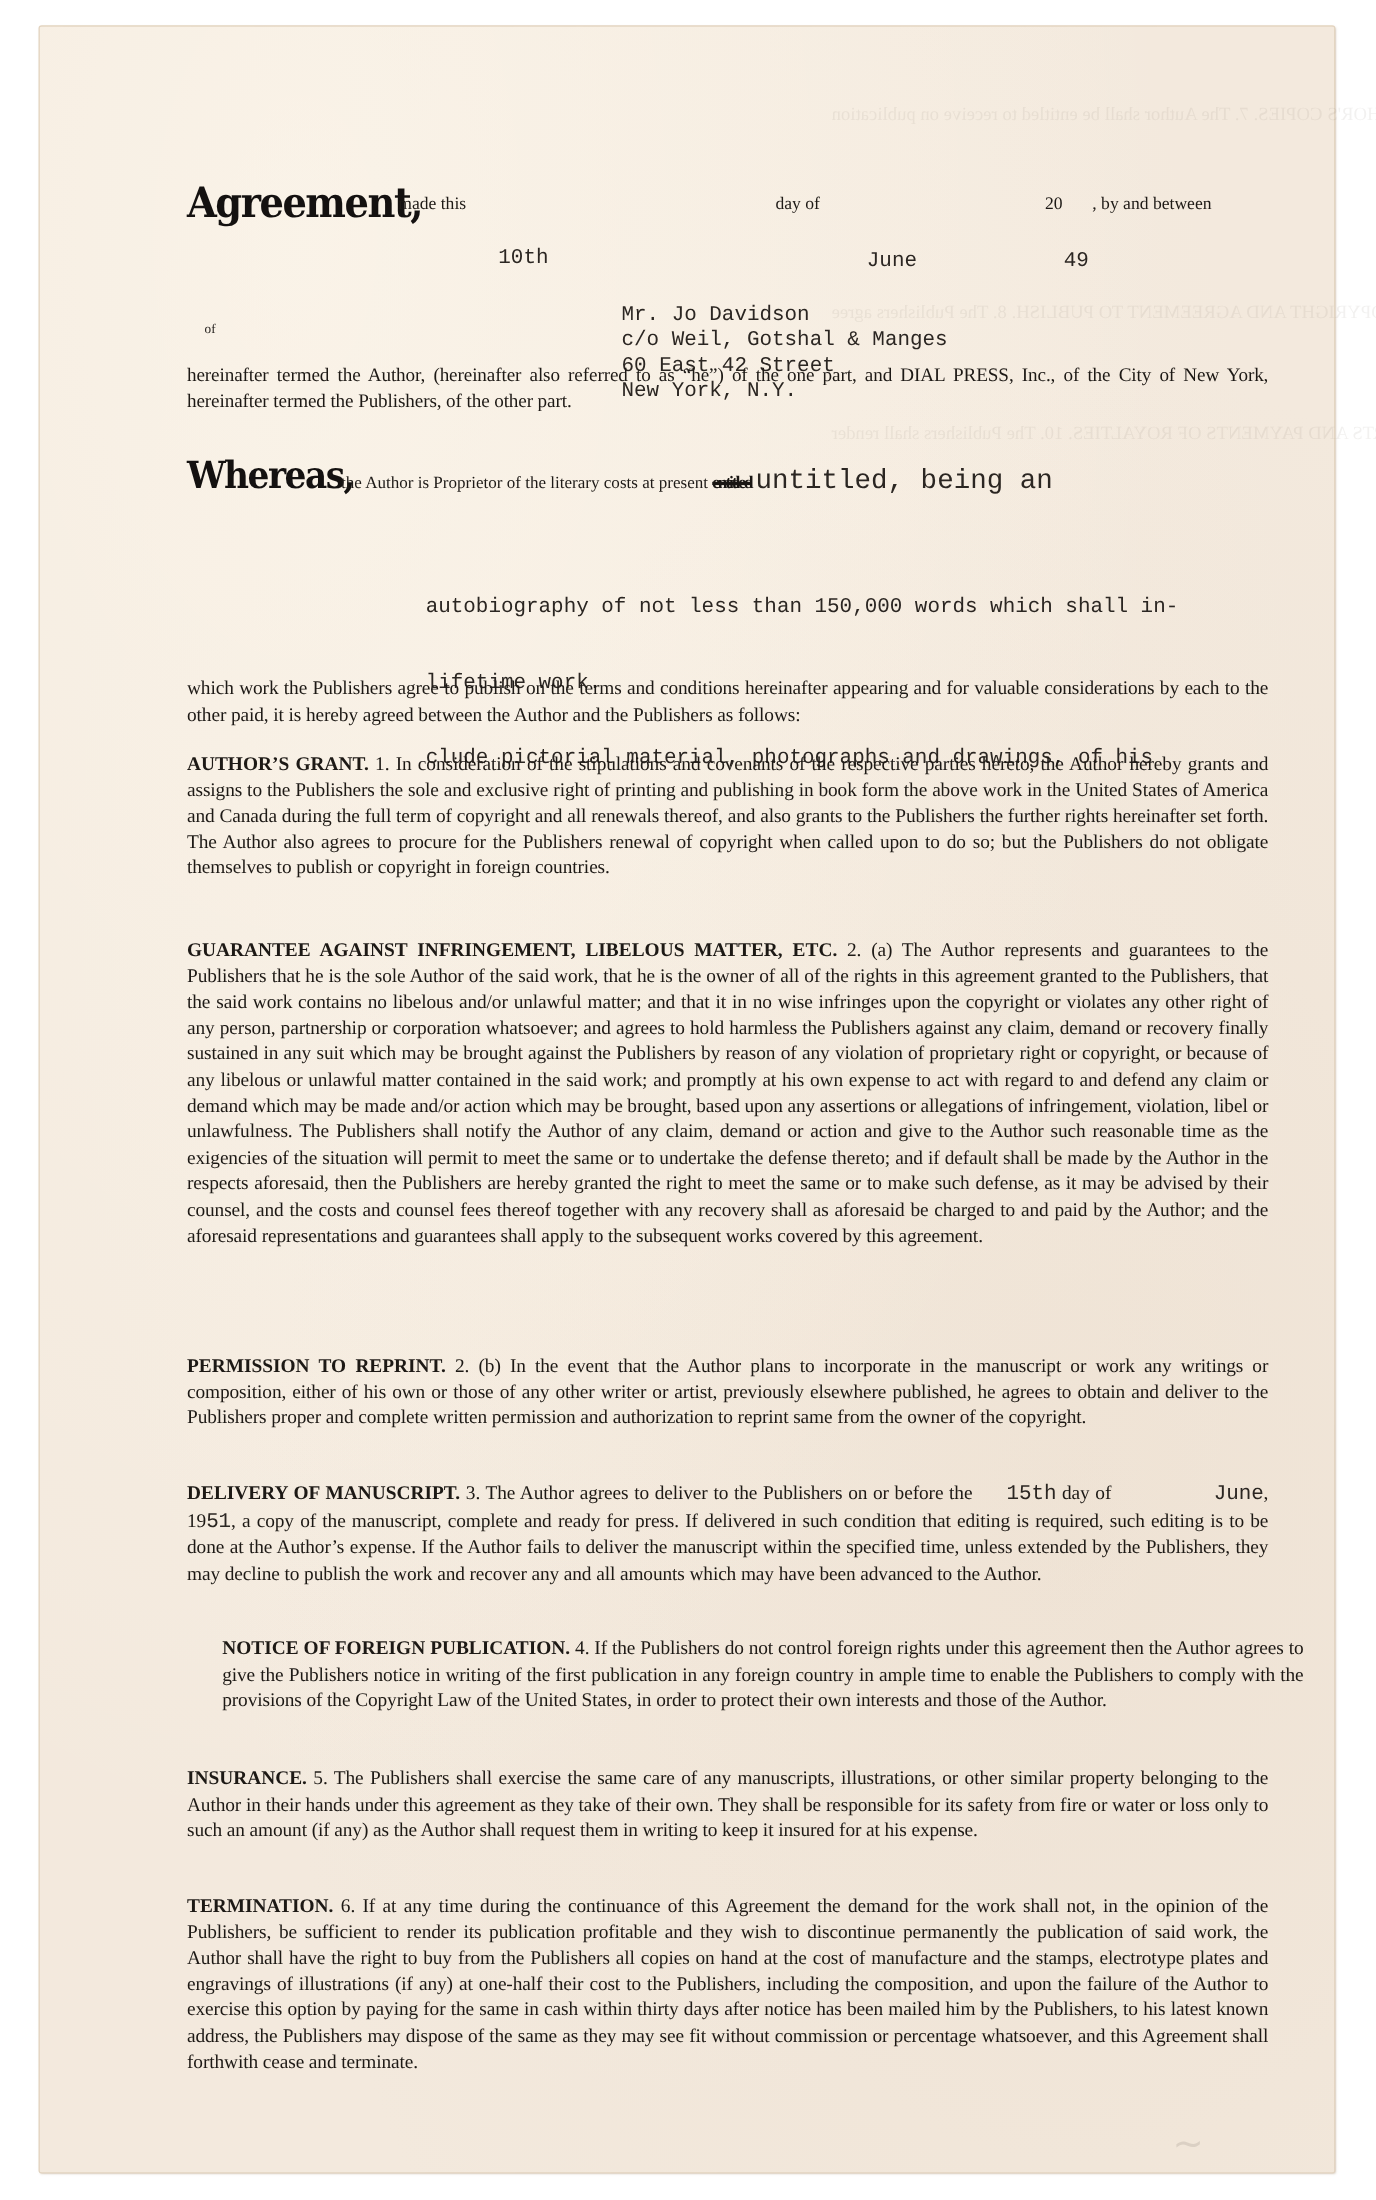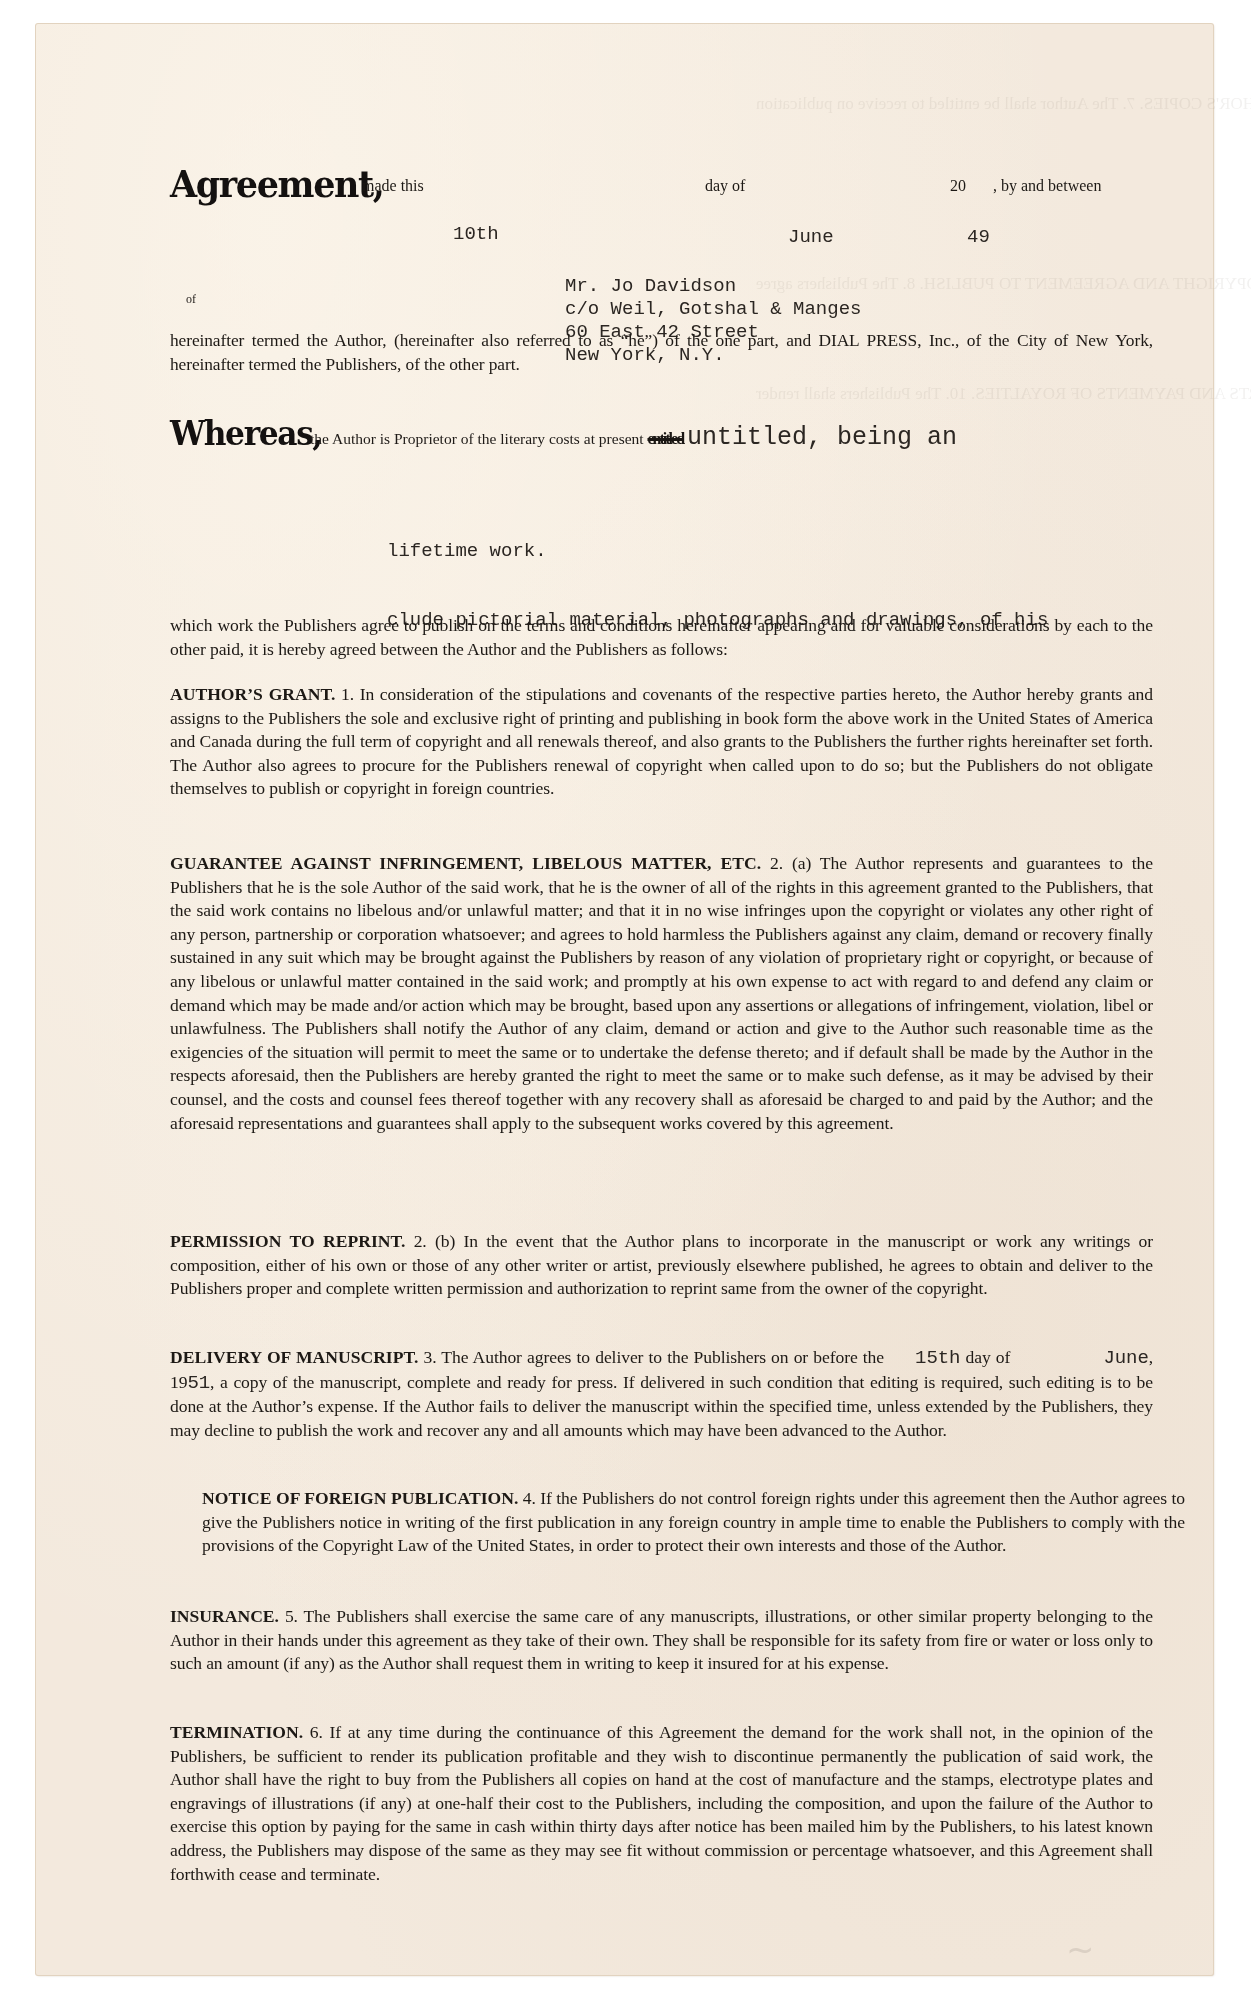--- a/index.html
+++ b/index.html
@@ -205,20 +205,21 @@
     <div class="para serif-text" style="top:305px; font-size:17.4px;">hereinafter termed the Author, (hereinafter also referred to as “he”) of the one part, and DIAL PRESS, Inc., of the City of New York, hereinafter termed the Publishers, of the other part.</div>
 
     <div class="whereas-block">
       <span class="wtitle blackletter">Whereas,</span>
       <span class="wline1">
         <span>the Author is Proprietor of the literary costs at present</span>
         <span class="struck">entitled</span>
         <span class="type">untitled, being an</span>
       </span>
       <div class="wtyped type">
+        <div>autobiography of not less than 150,000 words which shall in-</div>
         <div>lifetime work.</div>
         <div>clude pictorial material, photographs and drawings, of his</div>
       </div>
     </div>
 
     <div class="para serif-text" style="top:590px;">which work the Publishers agree to publish on the terms and conditions hereinafter appearing and for valuable considerations by each to the other paid, it is hereby agreed between the Author and the Publishers as follows:</div>
 
     <div class="para serif-text" style="top:659px;">
       <span class="heading">AUTHOR’S GRANT.</span>
       <span>1.</span>

